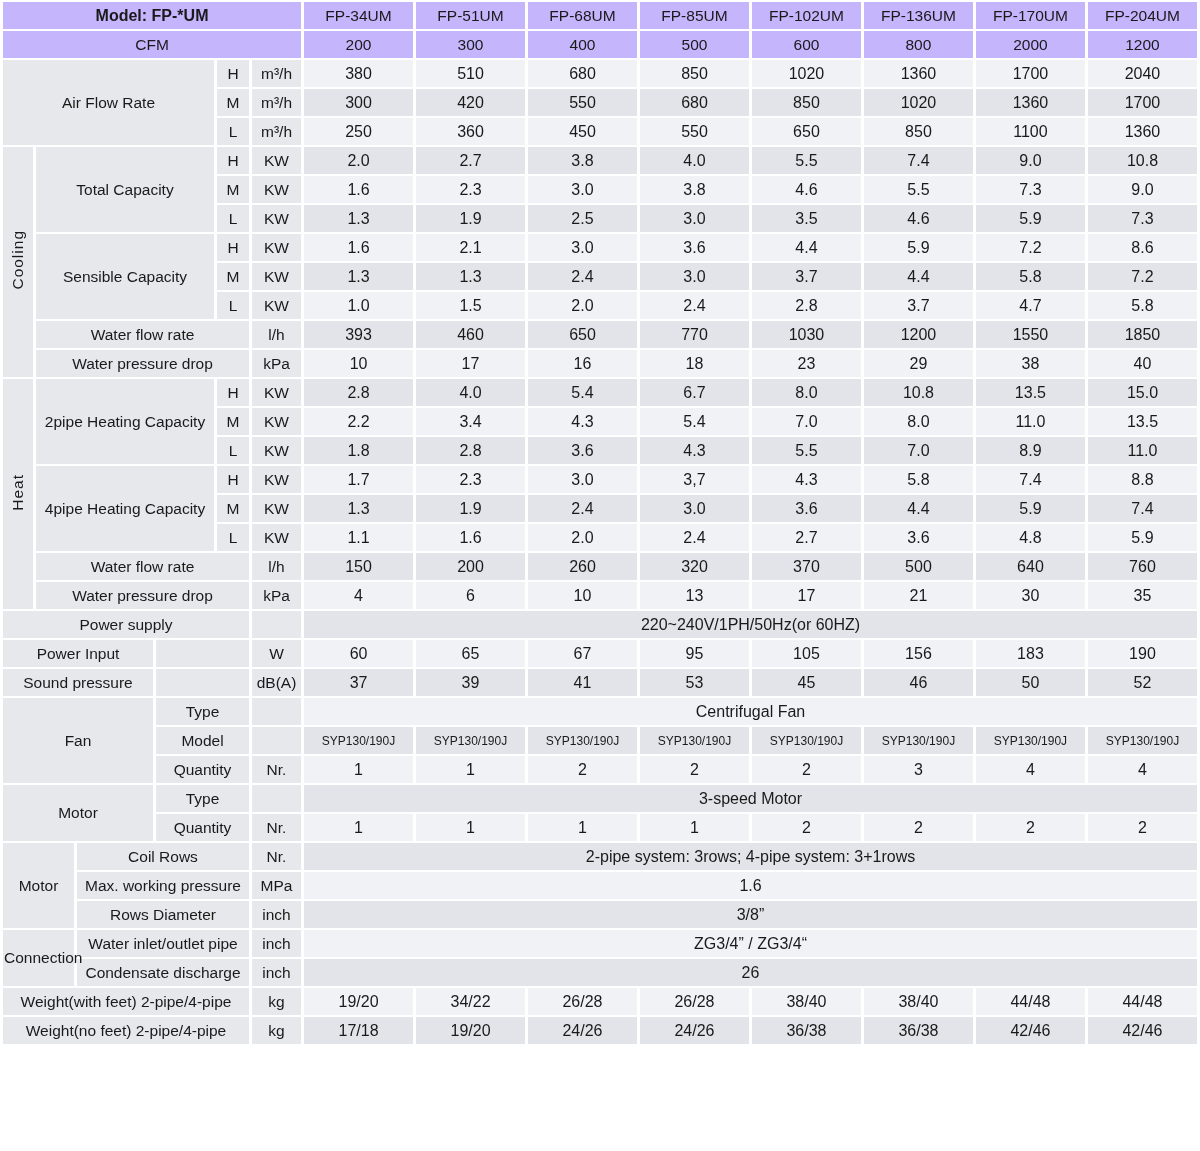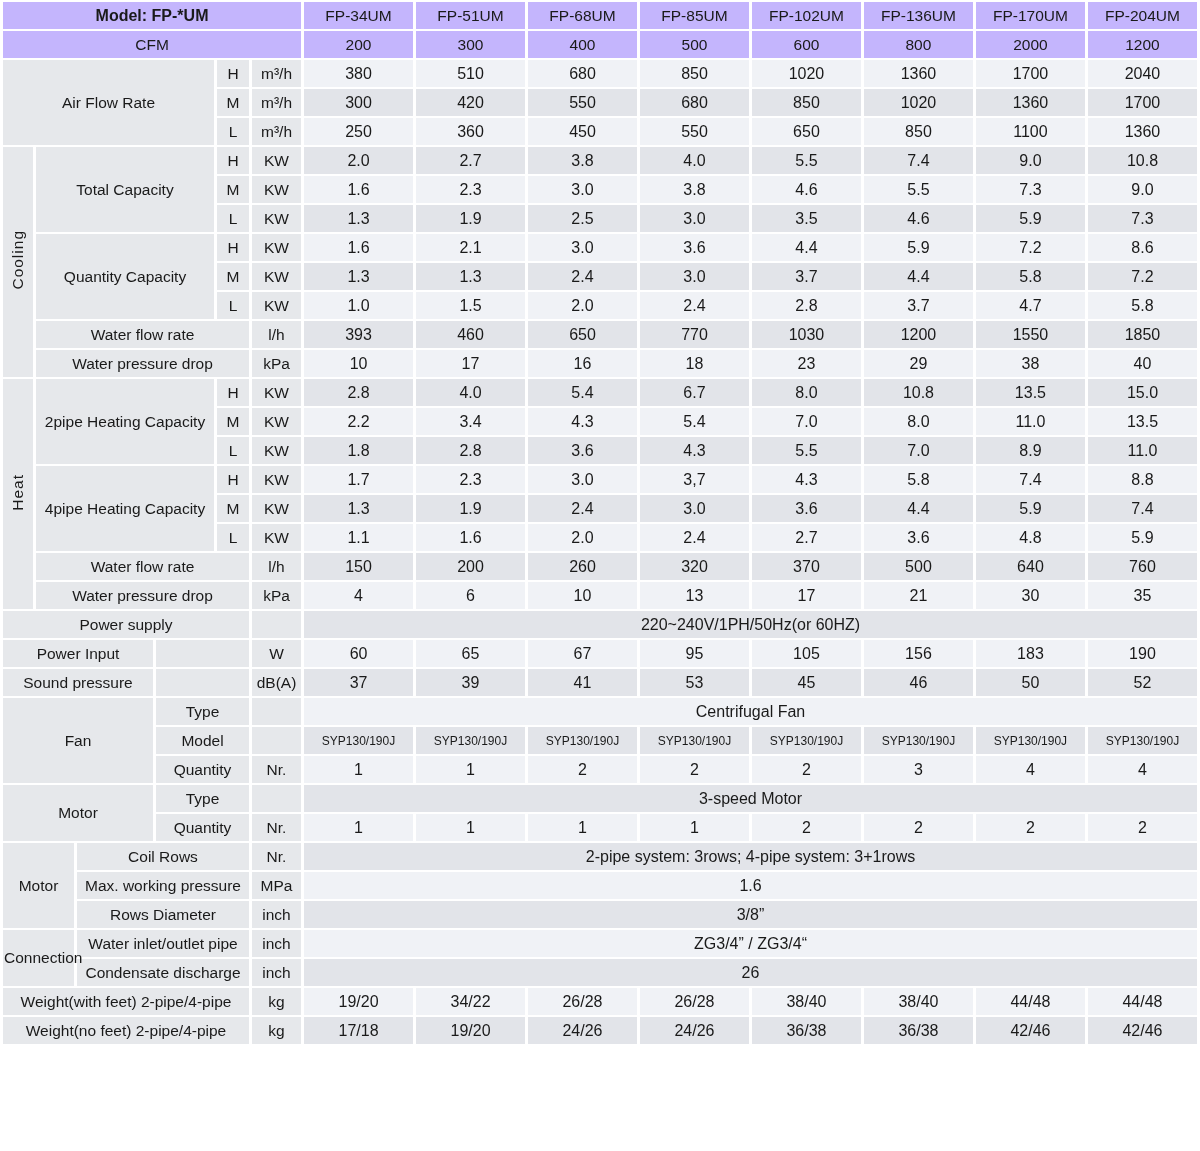--- a/index.html
+++ b/index.html
@@ -155,21 +155,21 @@
           <td class="val">1.3</td>
           <td class="val">1.9</td>
           <td class="val">2.5</td>
           <td class="val">3.0</td>
           <td class="val">3.5</td>
           <td class="val">4.6</td>
           <td class="val">5.9</td>
           <td class="val">7.3</td>
         </tr>
         <tr class="light">
-          <td class="lbl" colspan="3" rowspan="3">Quantity Capacity</td>
+          <td class="lbl" colspan="3" rowspan="3">Sensible Capacity</td>
           <td class="lbl">H</td>
           <td class="lbl">KW</td>
           <td class="val">1.6</td>
           <td class="val">2.1</td>
           <td class="val">3.0</td>
           <td class="val">3.6</td>
           <td class="val">4.4</td>
           <td class="val">5.9</td>
           <td class="val">7.2</td>
           <td class="val">8.6</td>

